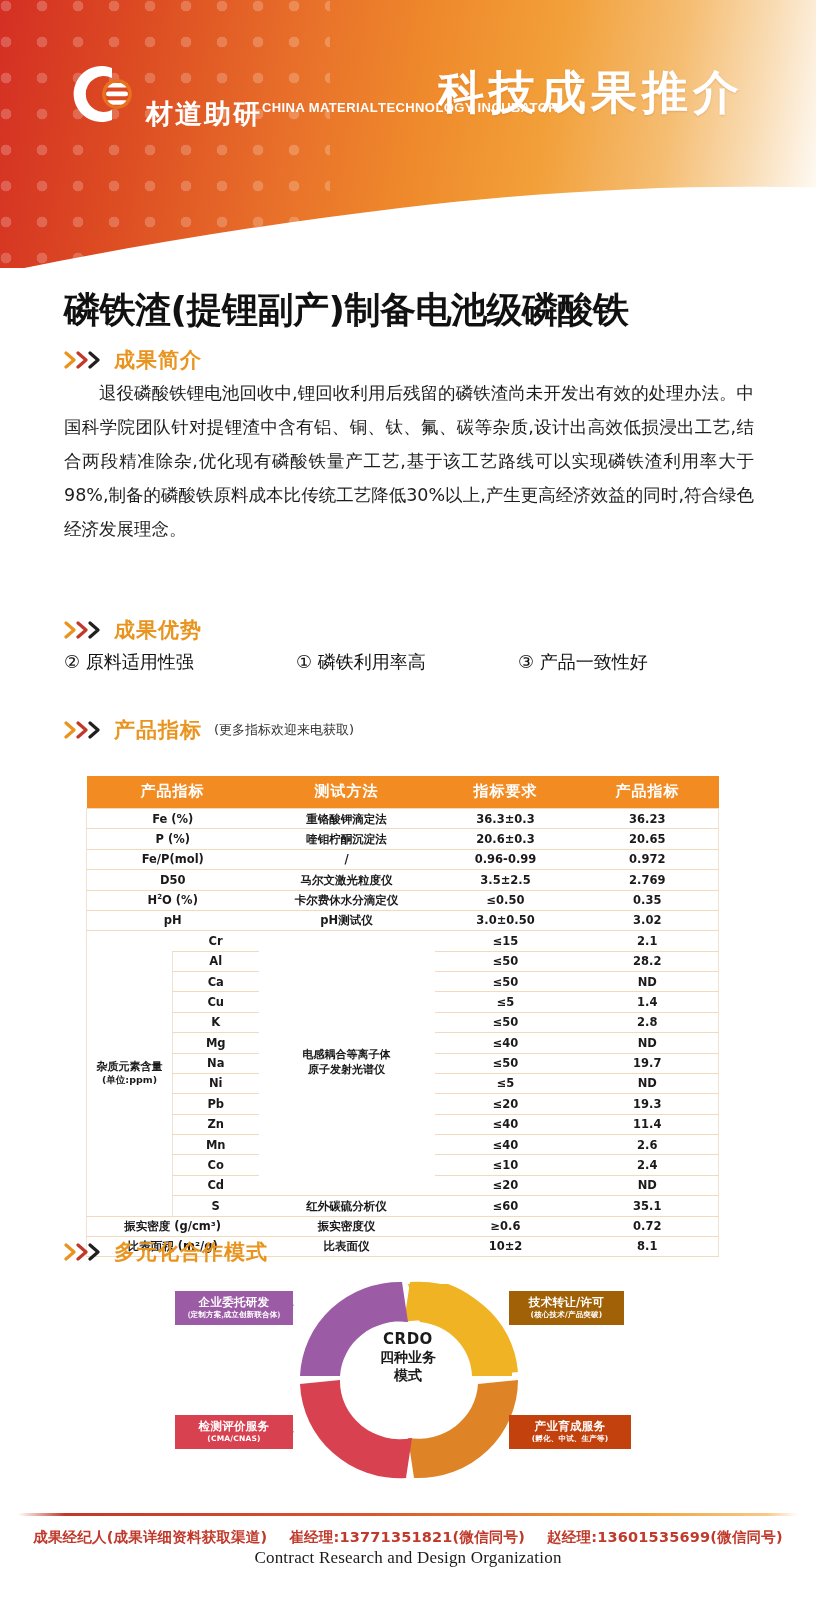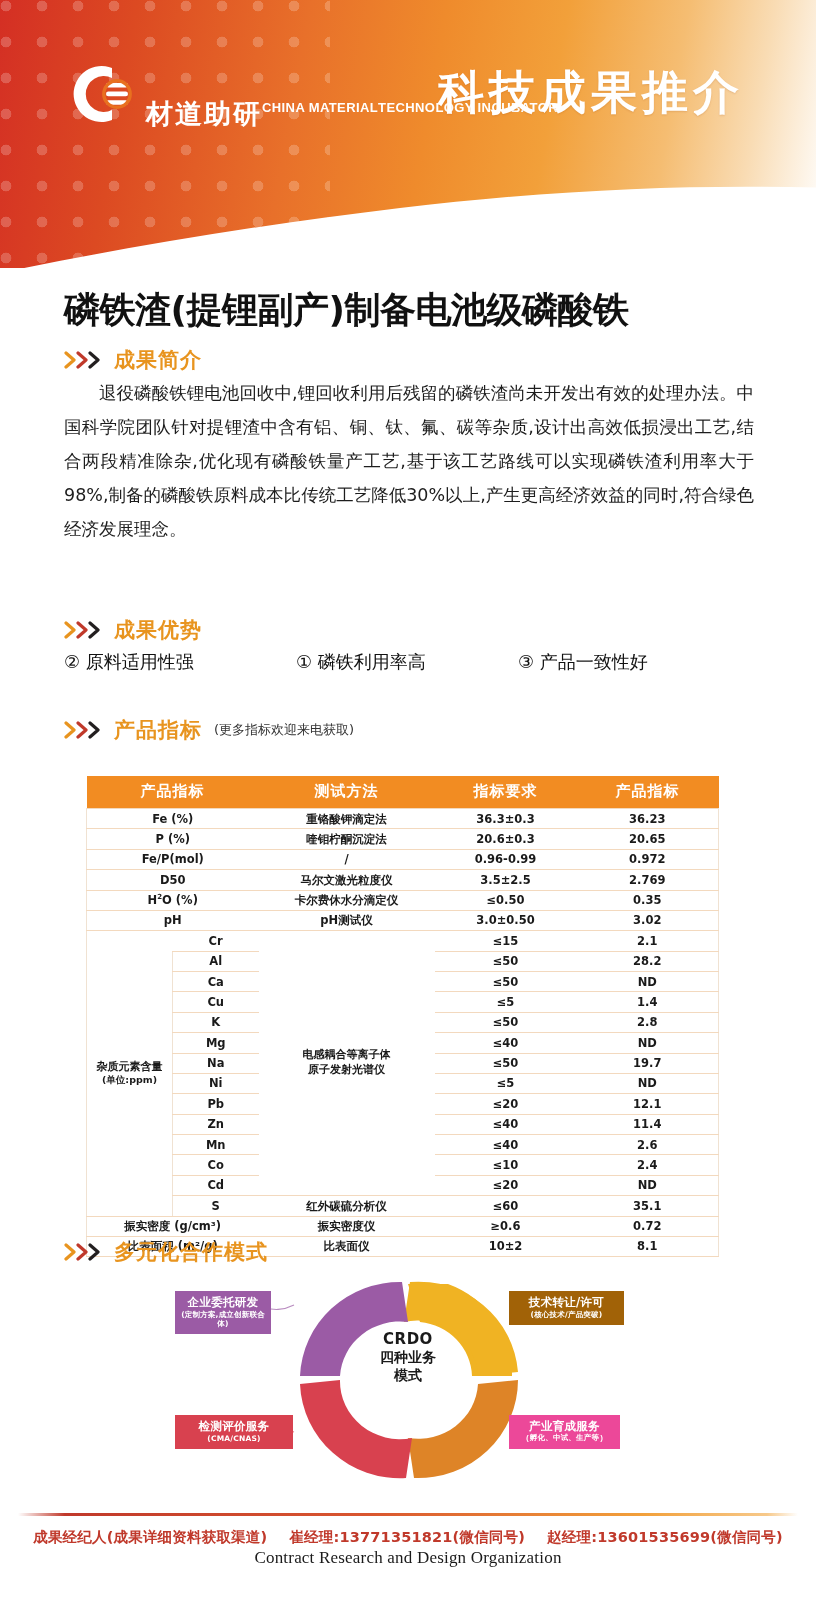--- a/index.html
+++ b/index.html
@@ -111,24 +111,24 @@
 
   sup.h2o{font-size:7px;vertical-align:super;}
   .lbl{
     position:absolute;color:#fff;text-align:center;
     font-family:"DejaVu Sans","Liberation Sans",sans-serif;
     padding:5px 6px 6px;box-sizing:border-box;
   }
   .lbl .t1{font-size:11.5px;font-weight:bold;line-height:1.15;letter-spacing:.3px;}
   .lbl .t2{font-size:7.5px;font-weight:bold;line-height:1.2;margin-top:1px;letter-spacing:.2px;}
 
-  .lbl-tl{left:175px;top:1291px;width:96px;background:#9B5BA5;}
+  .lbl-tl{left:175px;top:1291px;width:118px;background:#9B5BA5;font-family:Liberation Serif, serif;}
   .lbl-tr{left:509px;top:1291px;width:115px;background:#a16207;}
   .lbl-bl{left:175px;top:1415px;width:118px;background:#D8414F;}
-  .lbl-br{left:509px;top:1415px;width:111px;background:#ec4899;font-family:Liberation Mono, monospace;}
+  .lbl-br{left:509px;top:1415px;width:122px;background:#c2410c;}
 
   .center-txt{
     position:absolute;left:340px;top:1330px;width:136px;text-align:center;
     font-family:"DejaVu Sans","Liberation Sans",sans-serif;
     font-weight:bold;color:#1a1a1a;line-height:1.26;
   }
   .center-txt .l1{font-size:15px;letter-spacing:.5px;}
   .center-txt .l2{font-size:14px;}
   .center-txt .l3{font-size:14px;}
 
@@ -327,21 +327,21 @@
               <td>19.7</td>
             </tr>
             <tr>
               <td class="sub">Ni</td>
               <td>≤5</td>
               <td>ND</td>
             </tr>
             <tr>
               <td class="sub">Pb</td>
               <td>≤20</td>
-              <td>12.1</td>
+              <td>19.3</td>
             </tr>
             <tr>
               <td class="sub">Zn</td>
               <td>≤40</td>
               <td>11.4</td>
             </tr>
             <tr>
               <td class="sub">Mn</td>
               <td>≤40</td>
               <td>2.6</td>

